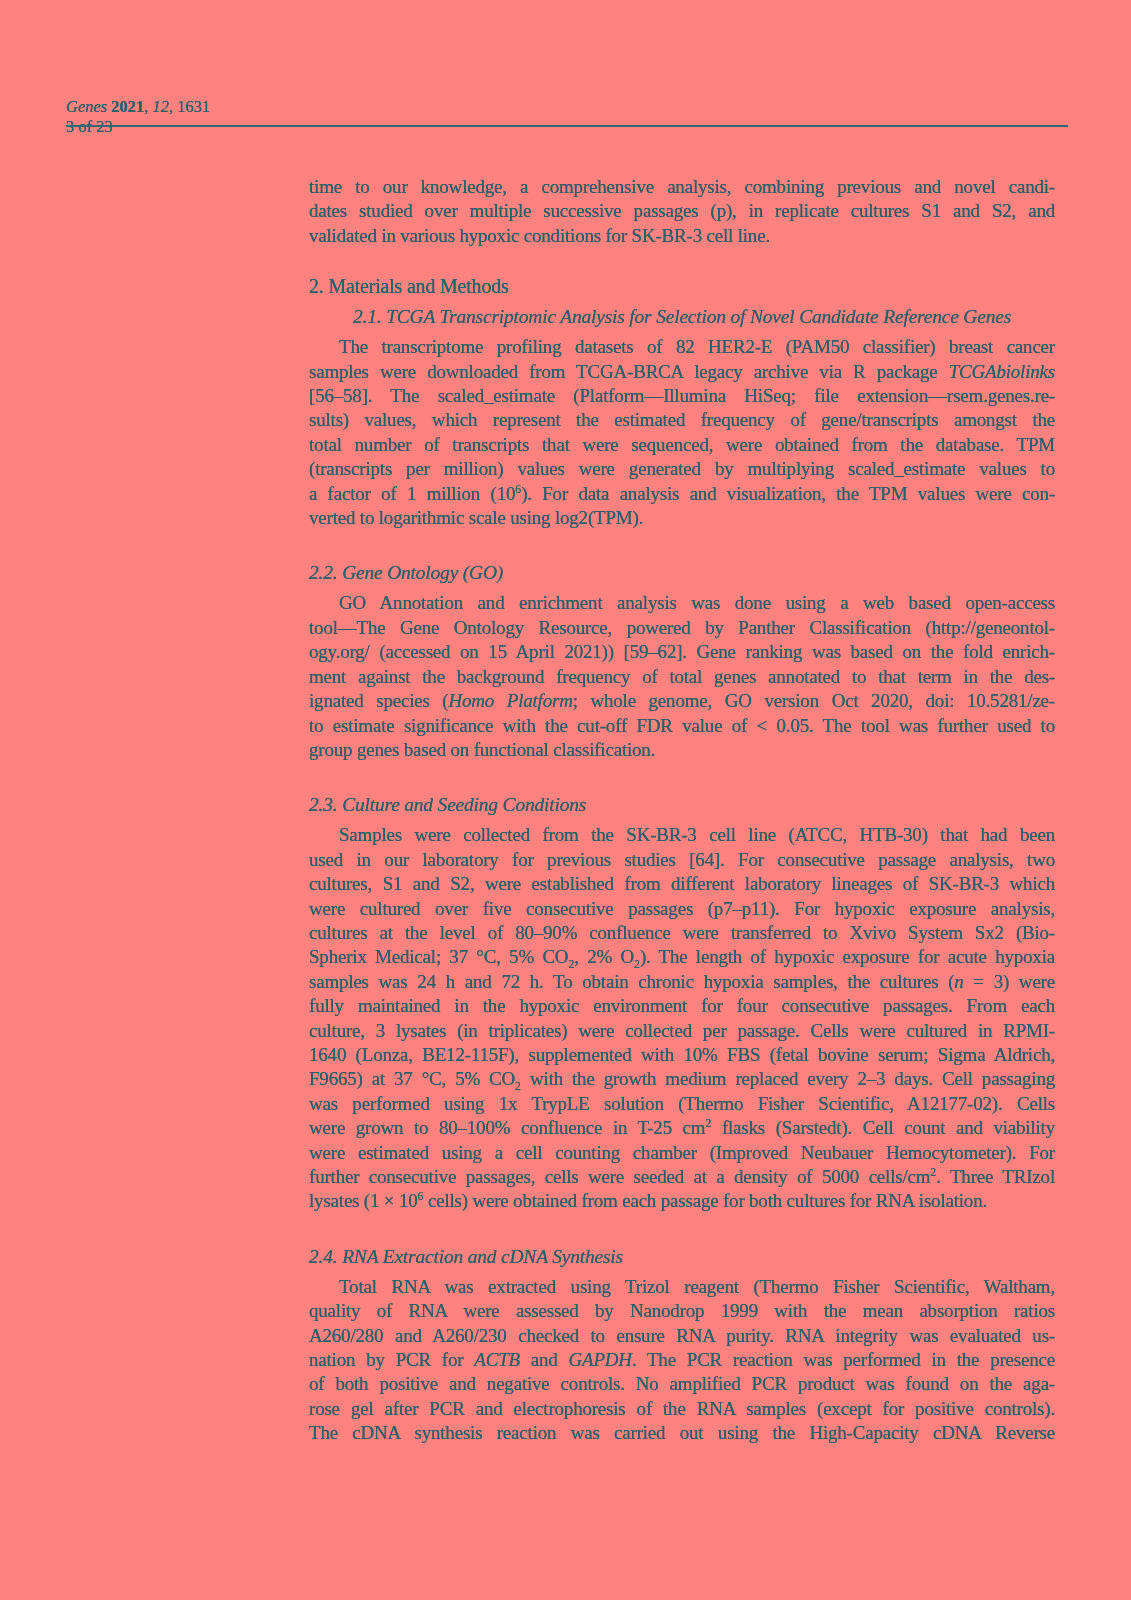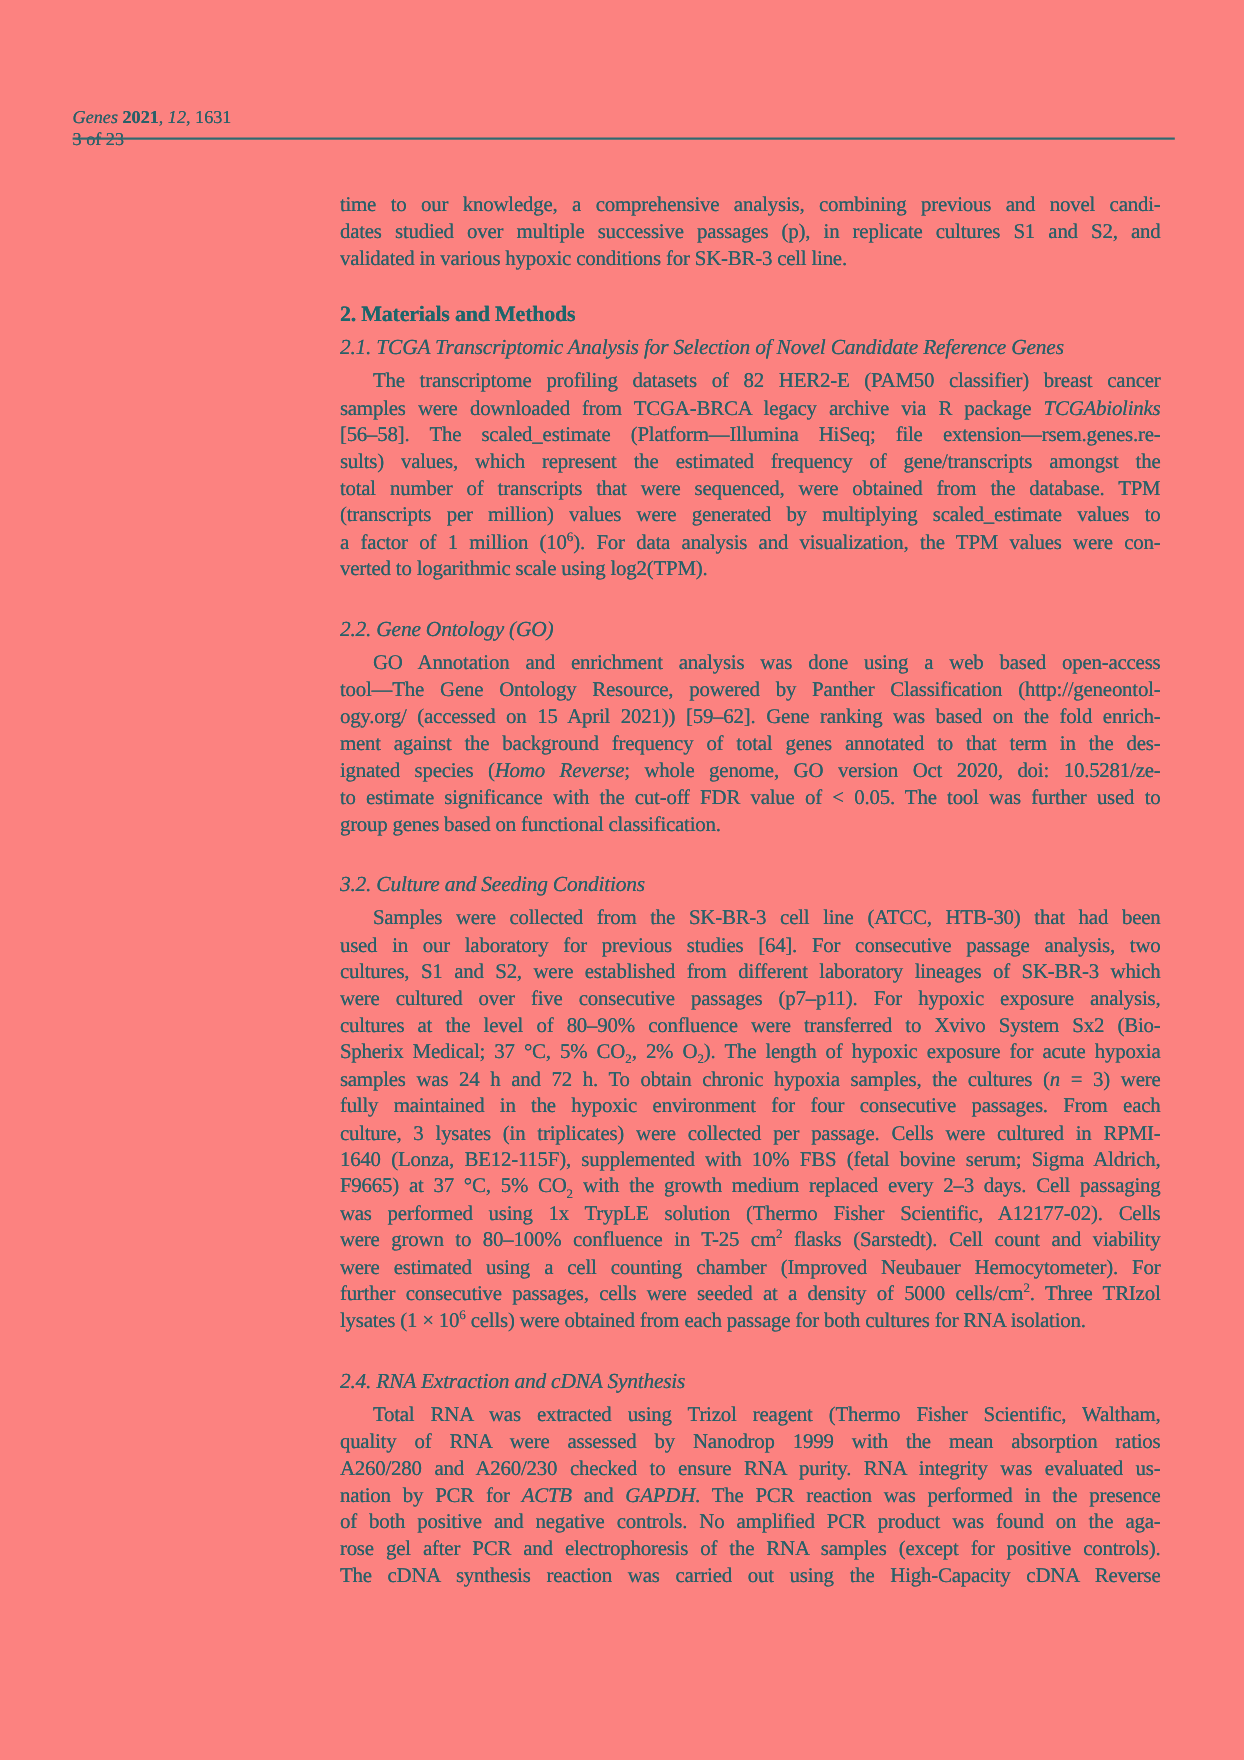--- a/index.html
+++ b/index.html
@@ -35,30 +35,30 @@
   .cont{margin-top:12px;}
   .line{
     text-align:justify;
     text-align-last:justify;
     white-space:normal;
   }
   .line.lastline{text-align-last:auto;}
   .line.indent{padding-left:30px;}
   .h1{
     margin-top:26px;
-    font-weight:bold;
+    font-weight:normal;
     font-size:20px;line-height:25px;
     color:var(--heading);
   }
   .h2{
     margin-top:30px;
     font-style:italic;
     font-size:19.5px;line-height:25px;
   }
-  .h1 + .h2{margin-top:5px;}
+  .h1 + .h2{margin-top:5px;margin-left:44px;}
   sup{font-size:0.62em;vertical-align:super;line-height:0;letter-spacing:0;}
   sub{font-size:0.62em;vertical-align:sub;line-height:0;letter-spacing:0;}
   i{font-style:italic;}
   b{font-weight:bold;}
 </style>
 </head>
 <body>
 
 <div class="page-header">
   <span><i>Genes</i> <b>2021</b>, <i>12</i>, 1631</span>
@@ -84,25 +84,25 @@
       <div class="line">(transcripts per million) values were generated by multiplying scaled_estimate values to</div>
       <div class="line">a factor of 1 million (10<sup>6</sup>). For data analysis and visualization, the TPM values were con-</div>
       <div class="line lastline">verted to logarithmic scale using log2(TPM).</div>
     </div>
     <div class="h2">2.2. Gene Ontology (GO)</div>
     <div class="para ">
       <div class="line indent">GO Annotation and enrichment analysis was done using a web based open-access</div>
       <div class="line">tool—The Gene Ontology Resource, powered by Panther Classification (http://geneontol-</div>
       <div class="line">ogy.org/ (accessed on 15 April 2021)) [59–62]. Gene ranking was based on the fold enrich-</div>
       <div class="line">ment against the background frequency of total genes annotated to that term in the des-</div>
-      <div class="line">ignated species (<i>Homo Reverse</i>; whole genome, GO version Oct 2020, doi: 10.5281/ze-</div>
+      <div class="line">ignated species (<i>Homo Platform</i>; whole genome, GO version Oct 2020, doi: 10.5281/ze-</div>
       <div class="line">to estimate significance with the cut-off FDR value of &lt; 0.05. The tool was further used to</div>
       <div class="line lastline">group genes based on functional classification.</div>
     </div>
-    <div class="h2">3.2. Culture and Seeding Conditions</div>
+    <div class="h2">2.3. Culture and Seeding Conditions</div>
     <div class="para ">
       <div class="line indent">Samples were collected from the SK-BR-3 cell line (ATCC, HTB-30) that had been</div>
       <div class="line">used in our laboratory for previous studies [64]. For consecutive passage analysis, two</div>
       <div class="line">cultures, S1 and S2, were established from different laboratory lineages of SK-BR-3 which</div>
       <div class="line">were cultured over five consecutive passages (p7–p11). For hypoxic exposure analysis,</div>
       <div class="line">cultures at the level of 80–90% confluence were transferred to Xvivo System Sx2 (Bio-</div>
       <div class="line">Spherix Medical; 37 °C, 5% CO<sub>2</sub>, 2% O<sub>2</sub>). The length of hypoxic exposure for acute hypoxia</div>
       <div class="line">samples was 24 h and 72 h. To obtain chronic hypoxia samples, the cultures (<i>n</i> = 3) were</div>
       <div class="line">fully maintained in the hypoxic environment for four consecutive passages. From each</div>
       <div class="line">culture, 3 lysates (in triplicates) were collected per passage. Cells were cultured in RPMI-</div>

